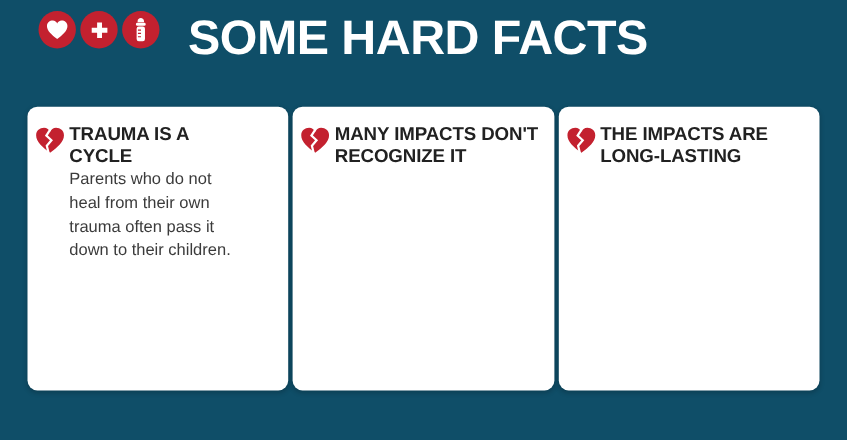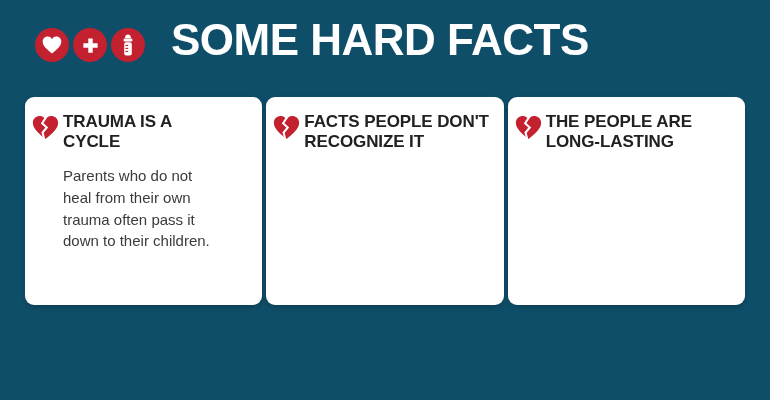--- a/index.html
+++ b/index.html
@@ -12,24 +12,24 @@
     width: 770px;
     height: 400px;
     background: #0F4E68;
     overflow: hidden;
   }
 
   
   .header {
     position: absolute;
     left: 35px;
-    top: 26px;
+    top: 10px;
     height: 36px;
     display: flex;
-    align-items: flex-end;
+    align-items: flex-start;
   }
   .badge {
     width: 34px;
     height: 34px;
     border-radius: 50%;
     background: #C3212F;
     display: flex;
     align-items: center;
     justify-content: center;
     margin-right: 4px;
@@ -46,21 +46,21 @@
     margin-top: 3px;
     white-space: nowrap;
   }
 
   
   .cards-row {
     position: absolute;
     left: 25px;
     top: 97px;
     width: 720px;
-    height: 208px;
+    height: 258px;
     display: flex;
     gap: 4px;
   }
   .fact-card {
     position: relative;
     flex: 1 1 0;
     background: #FFFFFF;
     border-radius: 9px;
     box-shadow: 0 2px 5px rgba(0,0,0,0.20);
   }
@@ -74,21 +74,20 @@
   }
   .card-title {
     font-size: 17px;
     font-weight: bold;
     color: #212121;
     line-height: 1.18;
     letter-spacing: -0.1px;
     white-space: pre-line;
   }
   .card-body {
-    margin-top: 13px;
     font-size: 15px;
     color: #3B3B3B;
     line-height: 1.45;
     white-space: pre-line;
   }
 </style>
 </head>
 <body>
 
 <div class="canvas">
@@ -143,32 +142,32 @@
     </div>
 
     <div class="fact-card">
       <span class="broken-heart">
         <svg width="27" height="25" viewBox="0 0 32 29">
           <path fill="#C3212F" d="M16 28 C8 22 1 16 1 9 C1 4 5 1 9.5 1 C12.6 1 15 3.1 16 5.4 C17 3.1 19.4 1 22.5 1 C27 1 31 4 31 9 C31 16 24 22 16 28 Z"></path>
           <polyline points="16.5,2.5 12,9.5 17.5,14.5 12.5,20.5 14.5,28.5" fill="none" stroke="#FFFFFF" stroke-width="2.4"></polyline>
         </svg>
       </span>
       <div class="card-content">
-        <div class="card-title">FACTS PEOPLE DON'T
+        <div class="card-title">MANY IMPACTS DON'T
 RECOGNIZE IT</div>
       </div>
     </div>
 
     <div class="fact-card">
       <span class="broken-heart">
         <svg width="27" height="25" viewBox="0 0 32 29">
           <path fill="#C3212F" d="M16 28 C8 22 1 16 1 9 C1 4 5 1 9.5 1 C12.6 1 15 3.1 16 5.4 C17 3.1 19.4 1 22.5 1 C27 1 31 4 31 9 C31 16 24 22 16 28 Z"></path>
           <polyline points="16.5,2.5 12,9.5 17.5,14.5 12.5,20.5 14.5,28.5" fill="none" stroke="#FFFFFF" stroke-width="2.4"></polyline>
         </svg>
       </span>
       <div class="card-content">
-        <div class="card-title">THE PEOPLE ARE
+        <div class="card-title">THE IMPACTS ARE
 LONG-LASTING</div>
       </div>
     </div>
 
   </div>
 </div>
 
 </body></html>

